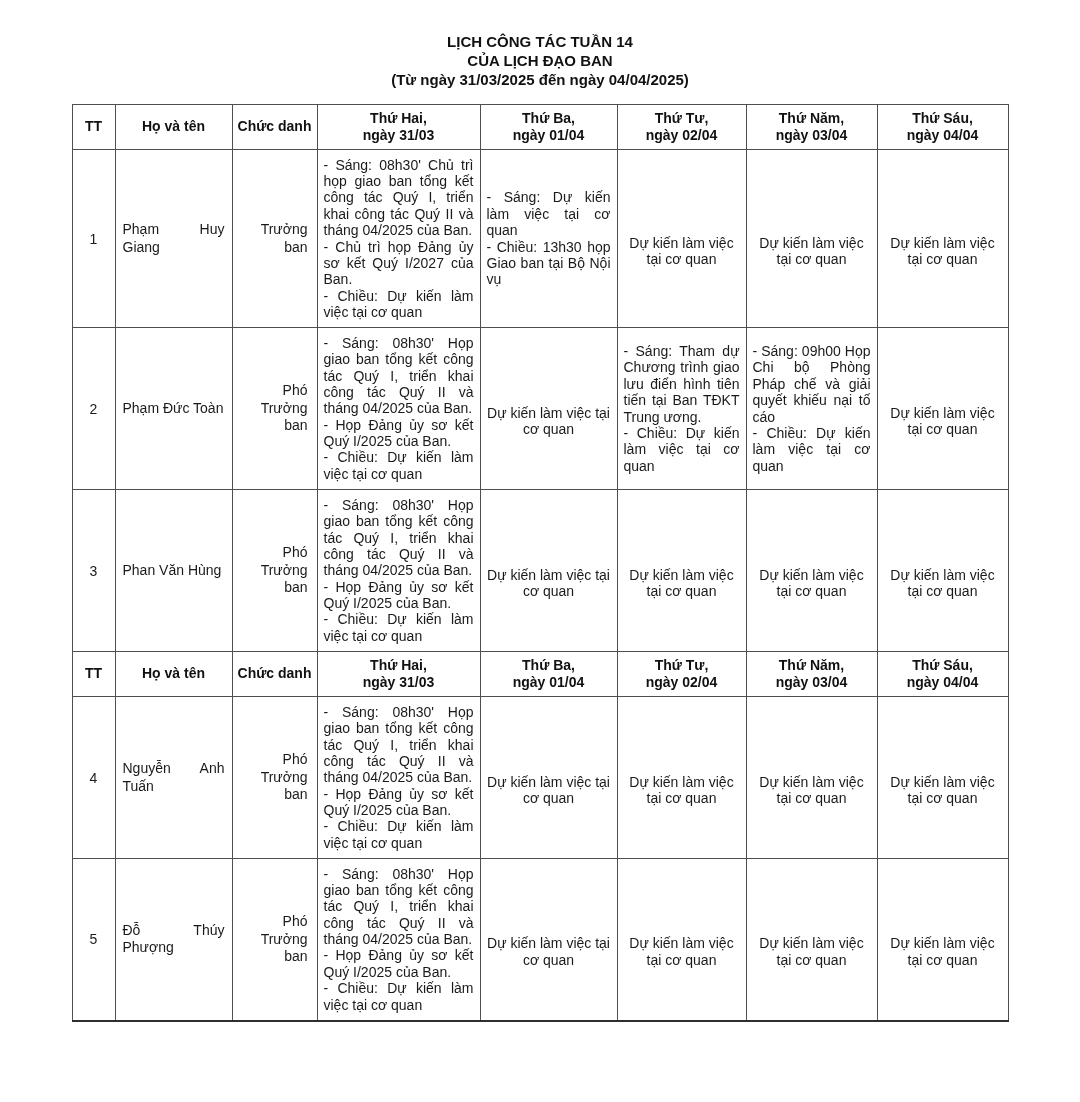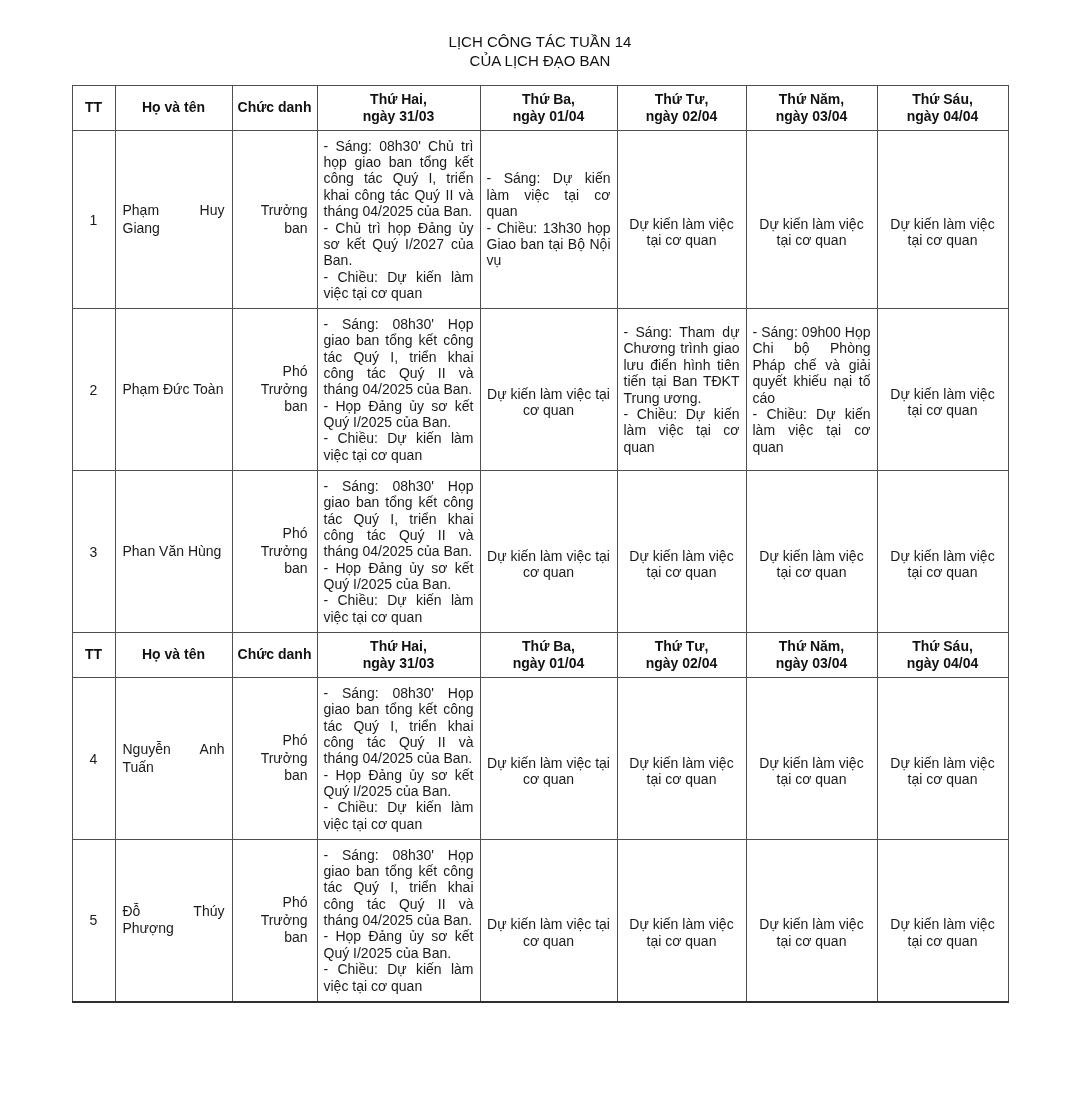--- a/index.html
+++ b/index.html
@@ -9,21 +9,21 @@
     width: 1080px;
     height: 1102px;
     font-family: "Liberation Sans", "DejaVu Sans", sans-serif;
     color: #1a1a1a;
     -webkit-font-smoothing: antialiased;
   }
   .page { padding-top: 32px; }
 
   .title-block { text-align: center; }
   .title-line {
-    font-weight: normal;
+    font-weight: bold;
     font-size: 15px;
     line-height: 19px;
     color: #111111;
   }
 
   table.schedule {
     border-collapse: collapse;
     table-layout: fixed;
     width: 936px;
     margin: 15px auto 0 auto;
@@ -65,20 +65,21 @@
   }
   td.day.align-center .para { text-align: center; margin-top: 25px; }
 </style>
 </head>
 <body>
 
 <div class="page">
   <div class="title-block">
     <div class="title-line">LỊCH CÔNG TÁC TUẦN 14</div>
     <div class="title-line">CỦA LỊCH ĐẠO BAN</div>
+    <div class="title-line">(Từ ngày 31/03/2025 đến ngày 04/04/2025)</div>
   </div>
 
   <table class="schedule">
     <colgroup>
       <col style="width:43px">
       <col style="width:117px">
       <col style="width:85px">
       <col style="width:163px">
       <col style="width:137px">
       <col style="width:129px">

